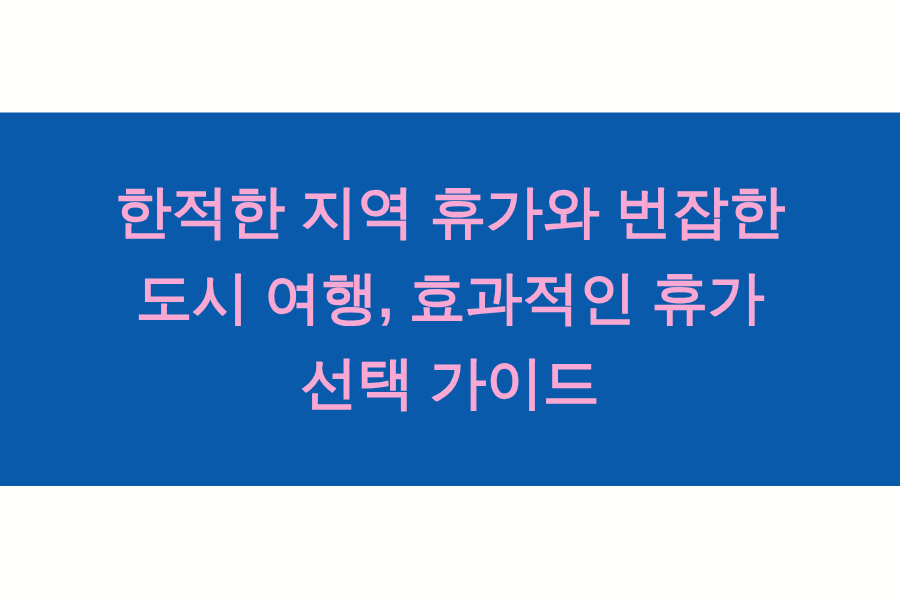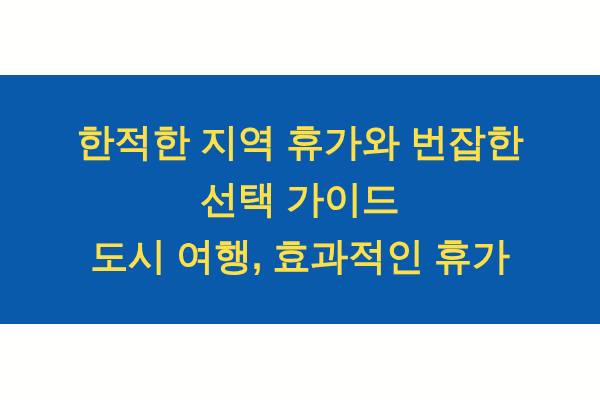--- a/index.html
+++ b/index.html
@@ -37,21 +37,21 @@
 
   #title-block {
     width: 100%;
     text-align: center;
     padding: 0 24px;
     box-sizing: border-box;
   }
 
   .title-line {
     display: block;
-    color: #fde047;
+    color: #f9a8d4;
     font-family: "Liberation Sans", "DejaVu Sans", sans-serif;
     font-size: 38px;
     font-weight: bold;
     line-height: 57px;
     letter-spacing: -0.2px;
     white-space: nowrap;
     -webkit-font-smoothing: antialiased;
   }
 
   .band-filler-top,
@@ -68,20 +68,20 @@
 </head>
 <body>
 
 <div id="banner-canvas">
 
   <div class="band-filler-top"></div>
 
   <div id="title-band">
     <div id="title-block">
       <span class="title-line">한적한 지역 휴가와 번잡한</span>
+      <span class="title-line">도시 여행, 효과적인 휴가</span>
       <span class="title-line">선택 가이드</span>
-      <span class="title-line">도시 여행, 효과적인 휴가</span>
     </div>
   </div>
 
   <div class="band-filler-bottom"></div>
 
 </div>
 
 </body></html>

